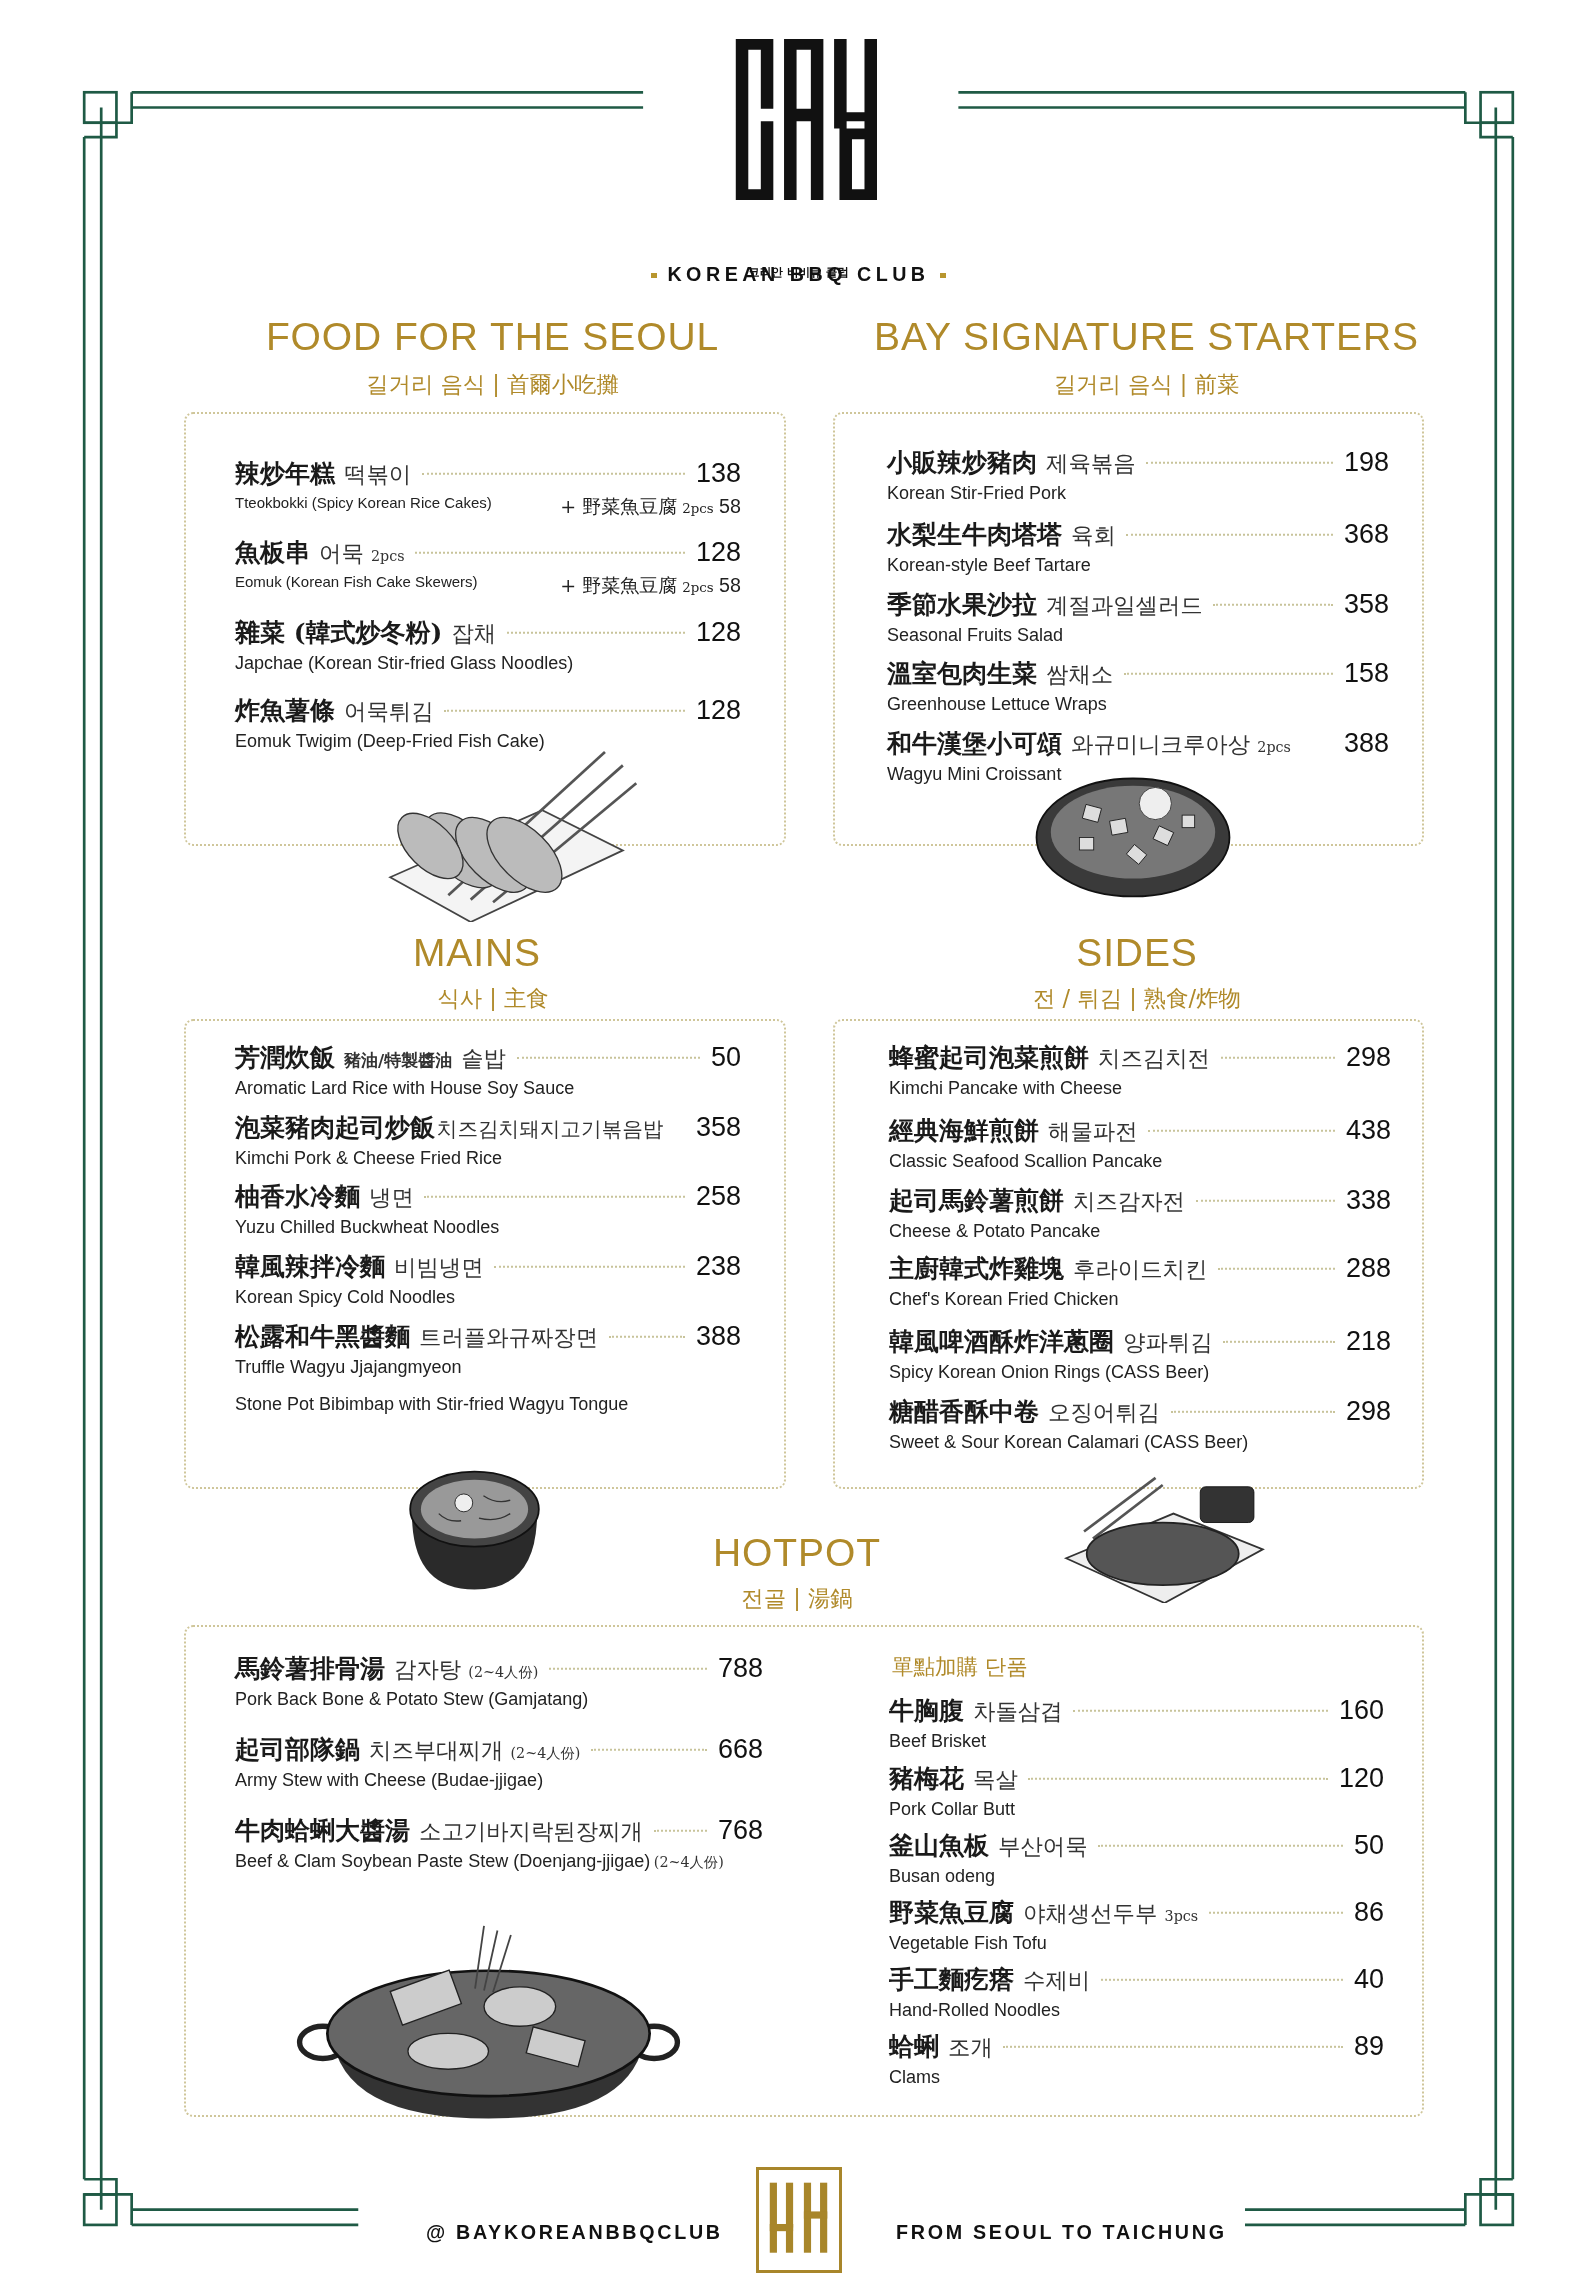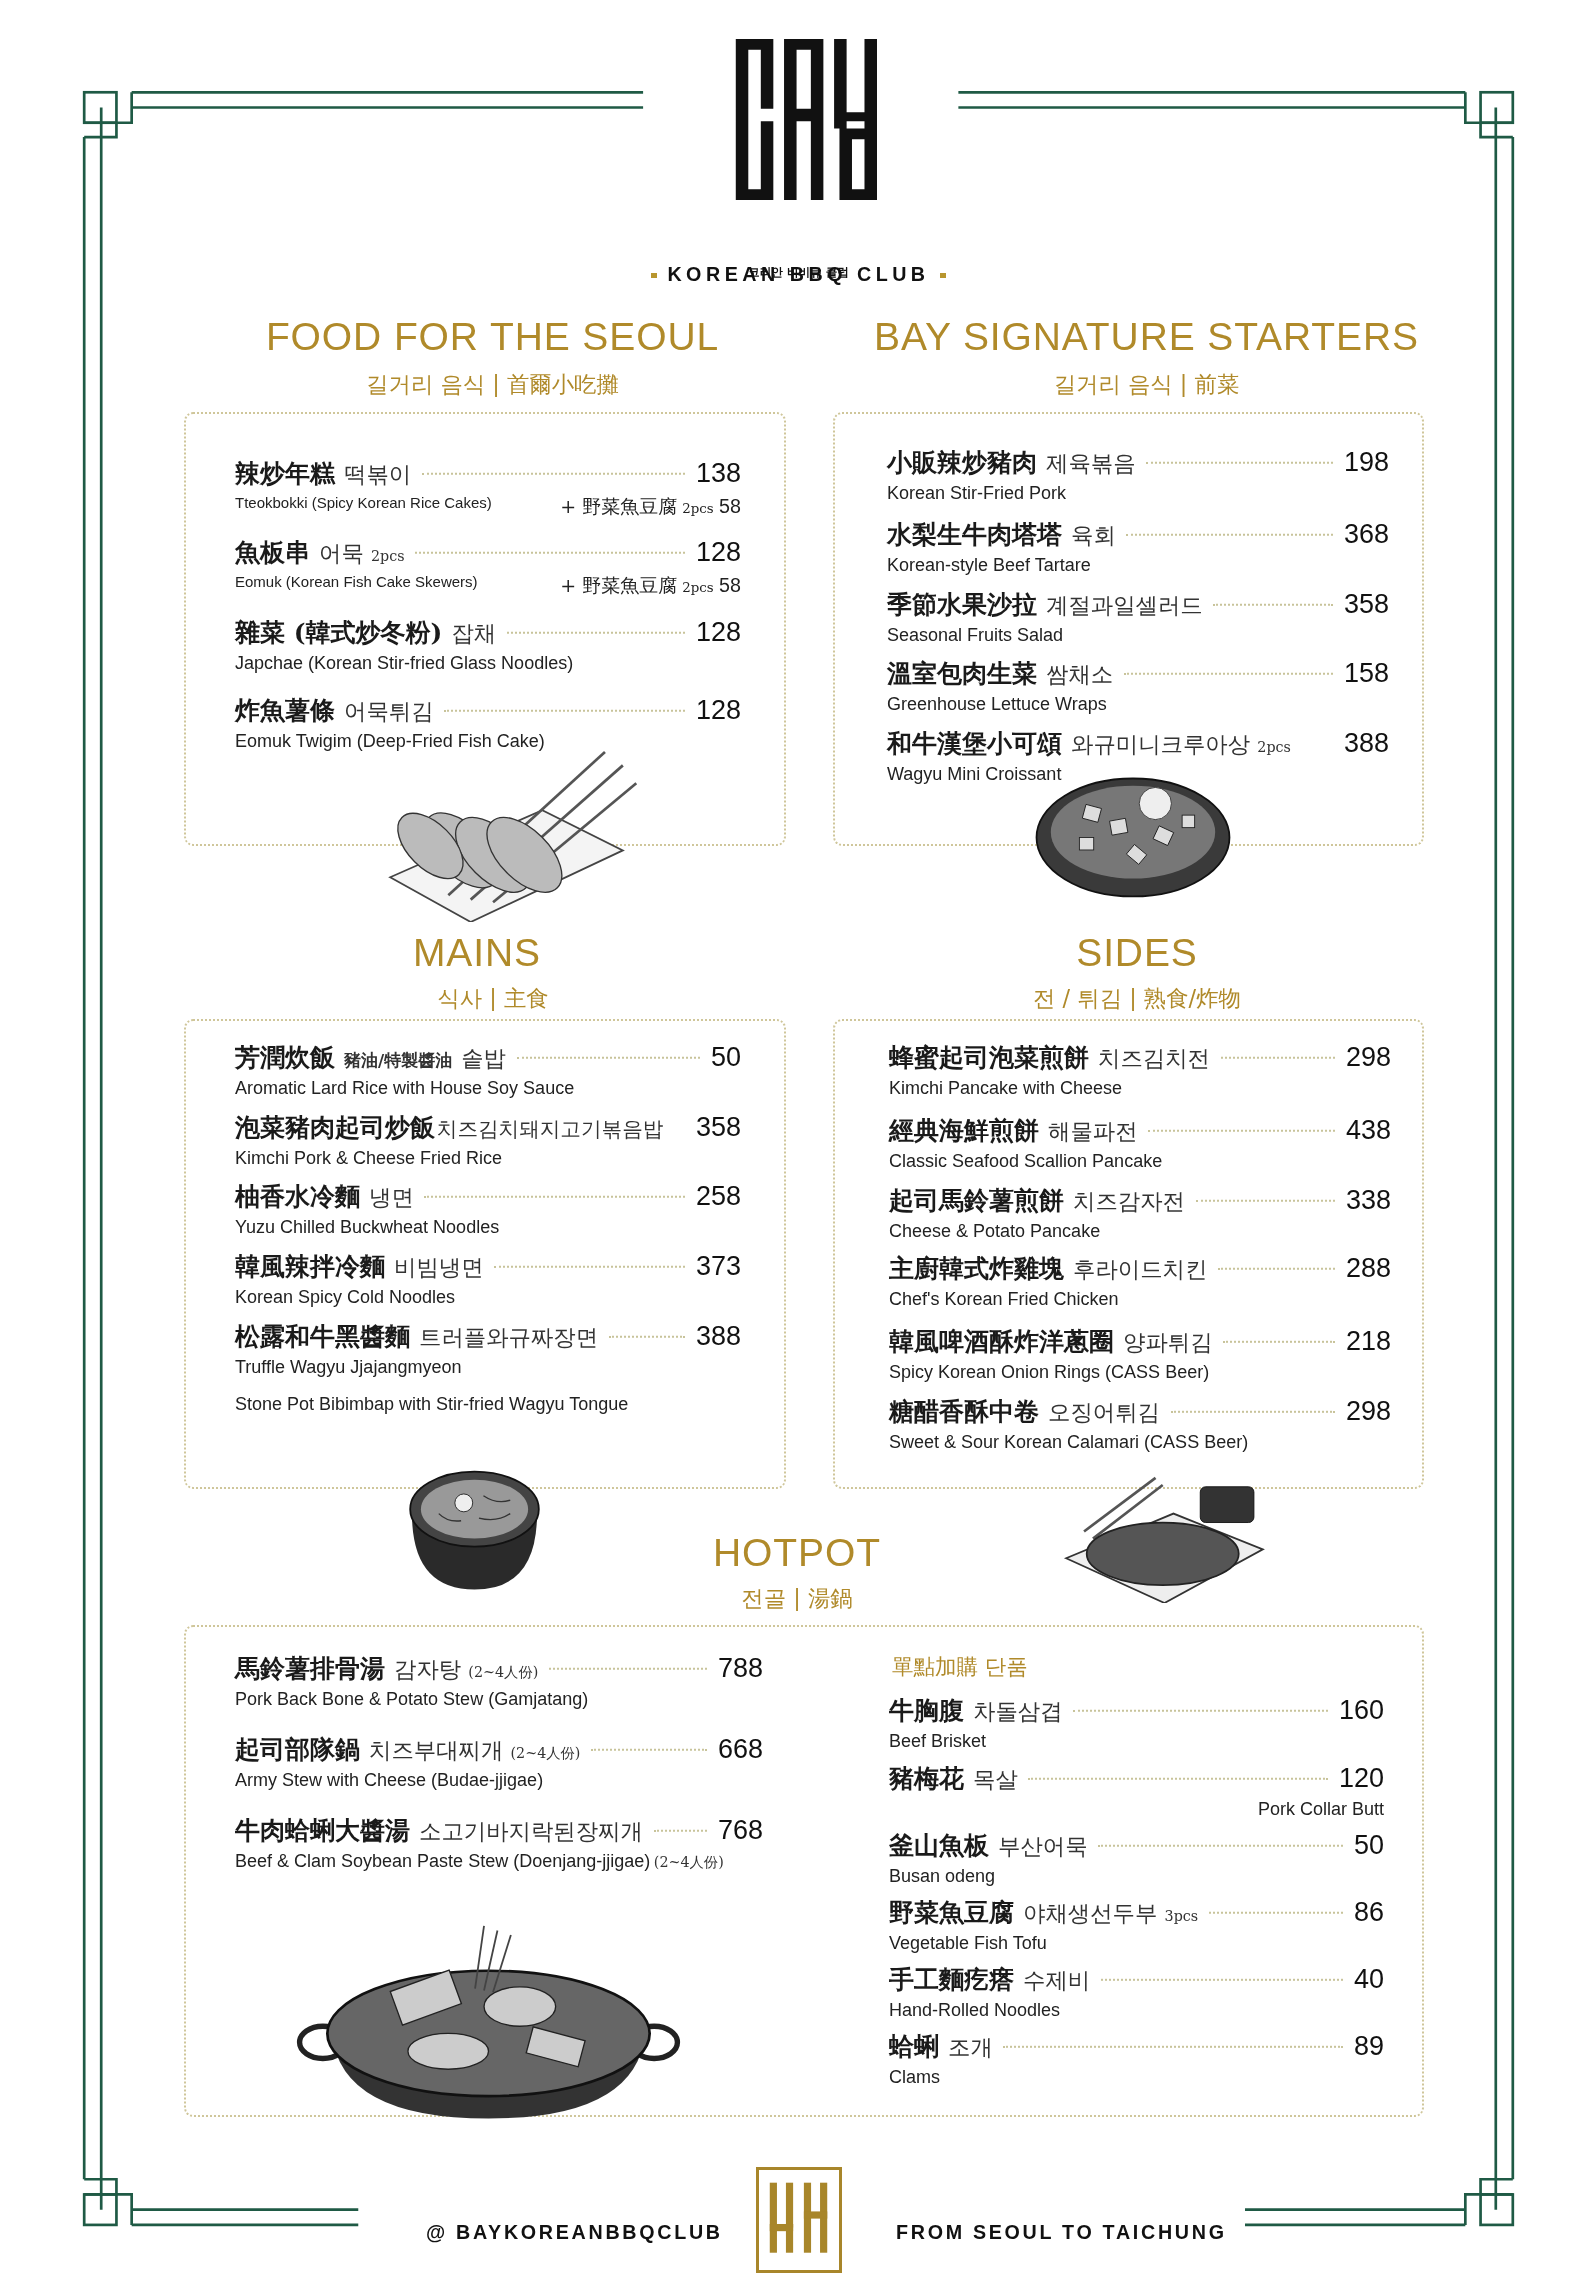--- a/index.html
+++ b/index.html
@@ -241,21 +241,21 @@
       <span class="dots"></span>
       <span class="price">258</span>
     </div>
   <div class="en">Yuzu Chilled Buckwheat Noodles</div>
 </div>
 <div class="item" style="left:235px;top:1250px;width:506px;">
   <div class="line1">
       <span class="zh">韓風辣拌冷麵</span>
       <span class="ko">비빔냉면</span>
       <span class="dots"></span>
-      <span class="price">373</span>
+      <span class="price">238</span>
     </div>
   <div class="en">Korean Spicy Cold Noodles</div>
 </div>
 <div class="item" style="left:235px;top:1320px;width:506px;">
   <div class="line1">
       <span class="zh">松露和牛黑醬麵</span>
       <span class="ko">트러플와규짜장면</span>
       <span class="dots"></span>
       <span class="price">388</span>
     </div>
@@ -402,21 +402,21 @@
 
 <div class="item" style="left:889px;top:1694px;width:495px;">
   <div class="line1">
       <span class="zh">牛胸腹</span>
       <span class="ko">차돌삼겹</span>
       <span class="dots"></span>
       <span class="price">160</span>
     </div>
   <div class="en">Beef Brisket</div>
 </div>
-<div class="item" style="left:889px;top:1762px;width:495px;text-align:right;">
+<div class="item" style="left:889px;top:1762px;width:495px;">
   <div class="line1">
       <span class="zh">豬梅花</span>
       <span class="ko">목살</span>
       <span class="dots"></span>
       <span class="price">120</span>
     </div>
   <div class="en">Pork Collar Butt</div>
 </div>
 <div class="item" style="left:889px;top:1829px;width:495px;">
   <div class="line1">

